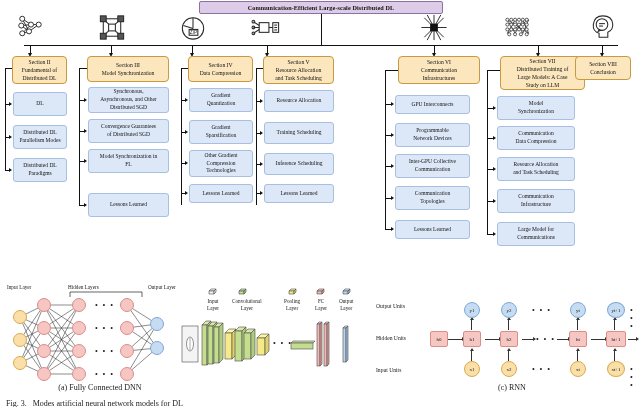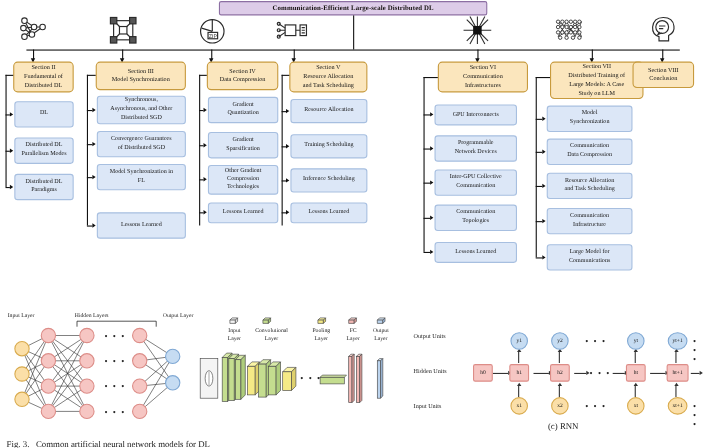--- a/index.html
+++ b/index.html
@@ -574,20 +574,21 @@
     <div class="node n-hid" style="left:120px; top:89px; width:14px;height:14px;"></div>
 
     <div class="node n-out" style="left:150px; top:39px; width:14px;height:14px;"></div>
     <div class="node n-out" style="left:150px; top:63px; width:14px;height:14px;"></div>
 
     <div class="dots" style="left:95px; top:24px;">• • •</div>
     <div class="dots" style="left:95px; top:47px;">• • •</div>
     <div class="dots" style="left:95px; top:70px;">• • •</div>
     <div class="dots" style="left:95px; top:93px;">• • •</div>
 
+    <div class="sub-cap" style="left:0; top:105px; width:200px;">(a) Fully Connected DNN</div>
   </div>
 
   <div style="position:absolute; left:178px; top:0; width:190px; height:120px;">
     <div class="axis-lbl" style="left:29px; top:20px; white-space:pre-line; text-align:center; line-height:1.25;">Input
 Layer</div>
     <div class="axis-lbl" style="left:54px; top:20px; white-space:pre-line; text-align:center; line-height:1.25;">Convolutional
 Layer</div>
     <div class="axis-lbl" style="left:106px;top:20px; white-space:pre-line; text-align:center; line-height:1.25;">Pooling
 Layer</div>
     <div class="axis-lbl" style="left:137px;top:20px; white-space:pre-line; text-align:center; line-height:1.25;">FC
@@ -761,14 +762,14 @@
 
     <div class="dots" style="left:160px; top:88px;">• • •</div>
     <div class="dots" style="left:258px; top:88px;">• • •</div>
 
     <div class="sub-cap" style="left:40px; top:105px; width:200px;">(c) RNN</div>
   </div>
 </div>
 
 <div class="bottom-cap">
   <span>Fig. 3.</span>&nbsp;&nbsp;
-  <span>Common artificial neural network models for DL</span>
+  <span>Modes artificial neural network models for DL</span>
 </div>
 
 </body></html>

